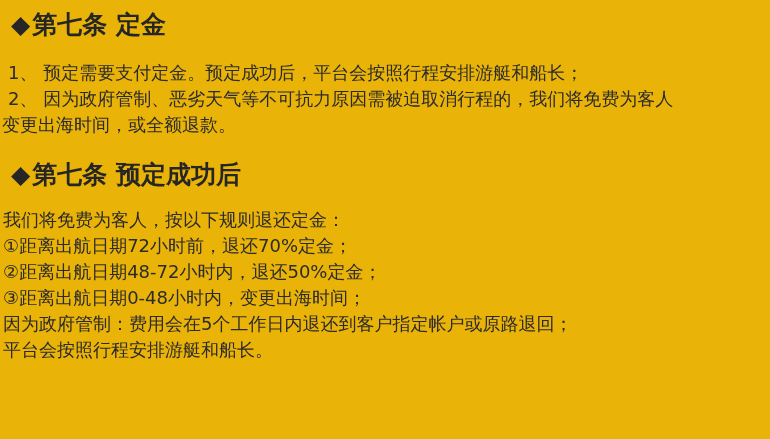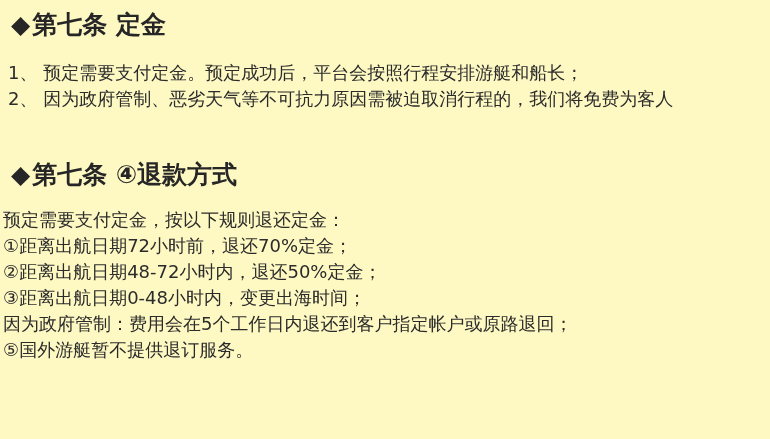--- a/index.html
+++ b/index.html
@@ -4,21 +4,21 @@
 <style>
   html, body {
     margin: 0;
     padding: 0;
     background: #ffffff;
   }
   .page {
     position: relative;
     width: 770px;
     height: 439px;
-    background: #fef9c3;
+    background: #eab308;
     overflow: hidden;
     font-family: "DejaVu Sans", "Liberation Sans", sans-serif;
     color: #2b2b2b;
   }
   .section-heading {
     position: absolute;
     left: 11px;
     font-size: 25px;
     font-weight: 700;
     line-height: 30px;
@@ -54,28 +54,29 @@
 
 <div class="page">
 
   <div class="section-heading" id="heading-1">
     <span class="bullet">◆</span><span>第七条 定金</span>
   </div>
 
   <div class="body-block" id="para-1">
     <div class="text-line">1、 预定需要支付定金。预定成功后，平台会按照行程安排游艇和船长；</div>
     <div class="text-line">2、 因为政府管制、恶劣天气等不可抗力原因需被迫取消行程的，我们将免费为客人</div>
+    <div class="text-line wrap-line">变更出海时间，或全额退款。</div>
   </div>
 
   <div class="section-heading" id="heading-2">
-    <span class="bullet">◆</span><span>第七条 ④退款方式</span>
+    <span class="bullet">◆</span><span>第七条 预定成功后</span>
   </div>
 
   <div class="body-block" id="para-2">
-    <div class="text-line">预定需要支付定金，按以下规则退还定金：</div>
+    <div class="text-line">我们将免费为客人，按以下规则退还定金：</div>
     <div class="text-line">①距离出航日期72小时前，退还70%定金；</div>
     <div class="text-line">②距离出航日期48-72小时内，退还50%定金；</div>
     <div class="text-line">③距离出航日期0-48小时内，变更出海时间；</div>
     <div class="text-line">因为政府管制：费用会在5个工作日内退还到客户指定帐户或原路退回；</div>
-    <div class="text-line">⑤国外游艇暂不提供退订服务。</div>
+    <div class="text-line">平台会按照行程安排游艇和船长。</div>
   </div>
 
 </div>
 
 </body></html>

